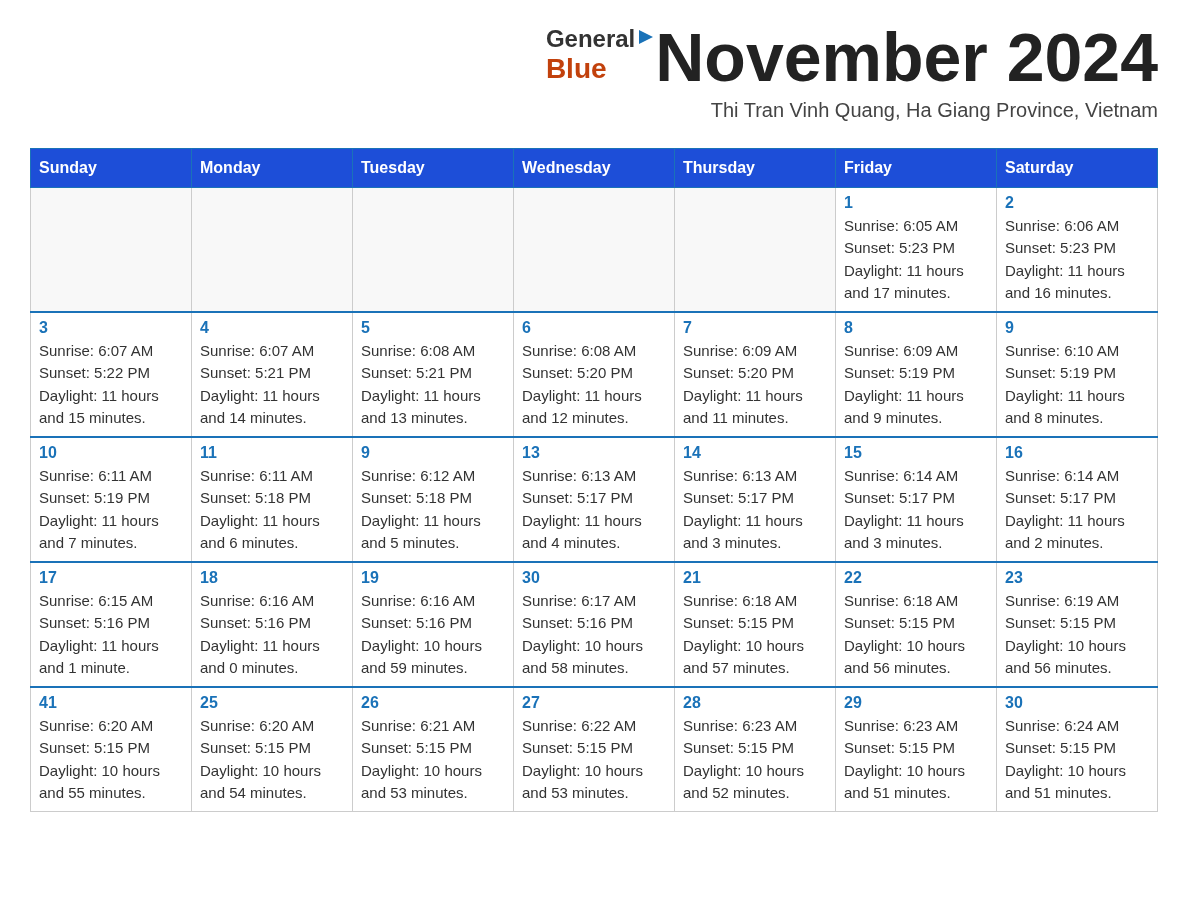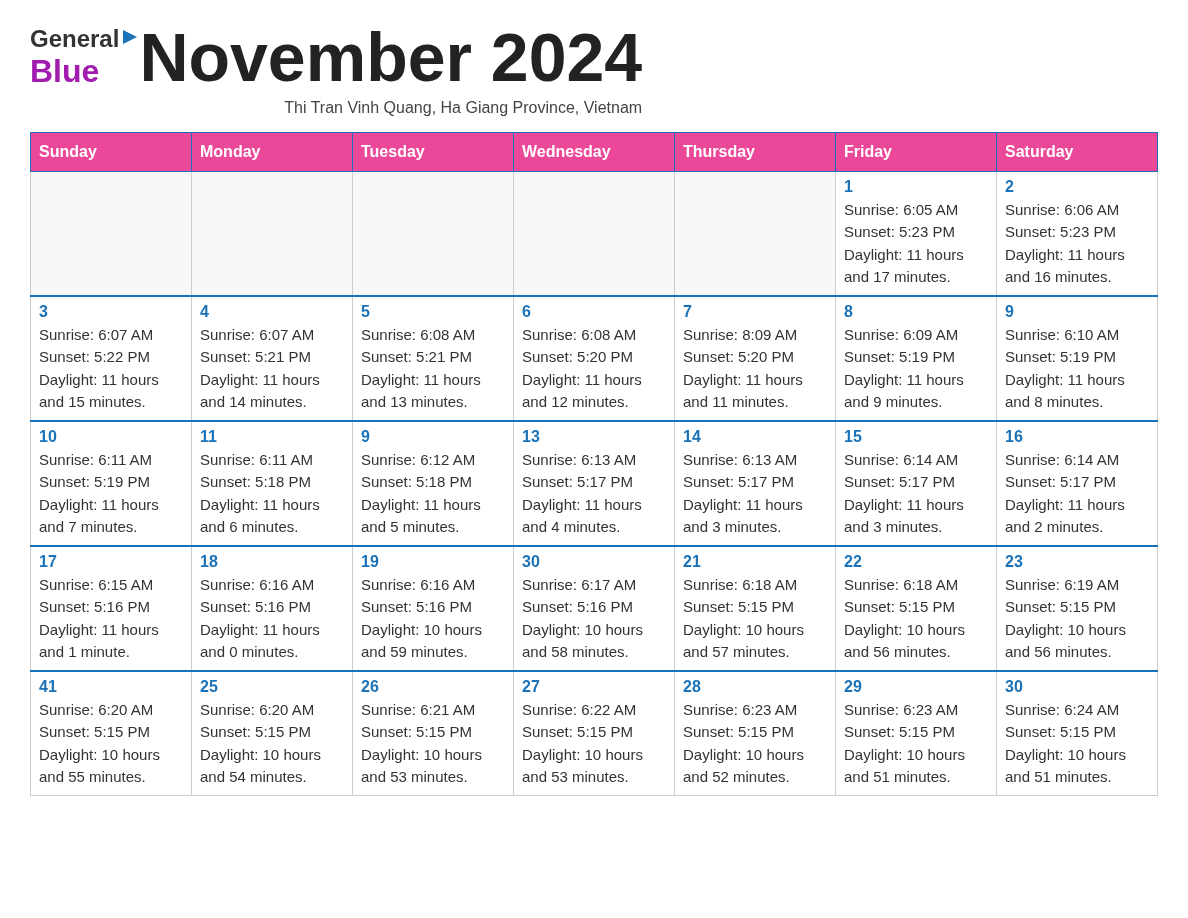--- a/index.html
+++ b/index.html
@@ -6,50 +6,50 @@
     body {
       font-family: Arial, sans-serif;
       background: #fff;
       width: 1188px;
       min-height: 918px;
       padding: 20px 30px;
     }
     .header {
       display: flex;
       align-items: flex-start;
-      justify-content: flex-start;
-      margin-bottom: 15px;
+      justify-content: flex-end;
+      margin-bottom: 26px;
     }
     .logo {
       display: flex;
       flex-direction: column;
       align-items: flex-start;
       padding-top: 5px;
     }
     .title-section {
       text-align: right;
     }
     .month-title {
       font-size: 68px;
       font-weight: bold;
       color: #222;
       line-height: 1.1;
     }
     .location {
-      font-size: 16px;
+      font-size: 20px;
       color: #444;
       margin-top: 4px;
     }
     .calendar {
       width: 100%;
       border-collapse: collapse;
       margin-top: 15px;
     }
     .calendar th {
-      background-color: #ec4899;
+      background-color: #1d4ed8;
       color: #fff;
       font-size: 16px;
       font-weight: bold;
       padding: 10px 8px;
       text-align: left;
       border: 1px solid #1a72b8;
     }
     .calendar td {
       border: 1px solid #ccc;
       vertical-align: top;
@@ -85,23 +85,23 @@
     .logo-text-general {
       font-size: 24px;
       font-weight: bold;
       color: #333;
     }
     .logo-arrow {
       display: inline-block;
       margin-left: 2px;
     }
     .logo-text-blue {
-      font-size: 32px;
-      font-weight: bold;
-      color: #a21caf;
+      font-size: 28px;
+      font-weight: bold;
+      color: #c2410c;
     }
   </style>
 </head>
 <body>
 
 <div class="header">
   <div class="logo">
     <div class="logo-row">
       <span class="logo-text-general">General</span>
       <span class="logo-arrow">
@@ -170,21 +170,21 @@
 Daylight: 11 hours and 13 minutes.</div>
         </td>
         <td>
           <span class="day-number">6</span>
           <div class="day-info">Sunrise: 6:08 AM
 Sunset: 5:20 PM
 Daylight: 11 hours and 12 minutes.</div>
         </td>
         <td>
           <span class="day-number">7</span>
-          <div class="day-info">Sunrise: 8:09 AM
+          <div class="day-info">Sunrise: 6:09 AM
 Sunset: 5:20 PM
 Daylight: 11 hours and 11 minutes.</div>
         </td>
         <td>
           <span class="day-number">8</span>
           <div class="day-info">Sunrise: 6:09 AM
 Sunset: 5:19 PM
 Daylight: 11 hours and 9 minutes.</div>
         </td>
         <td>

